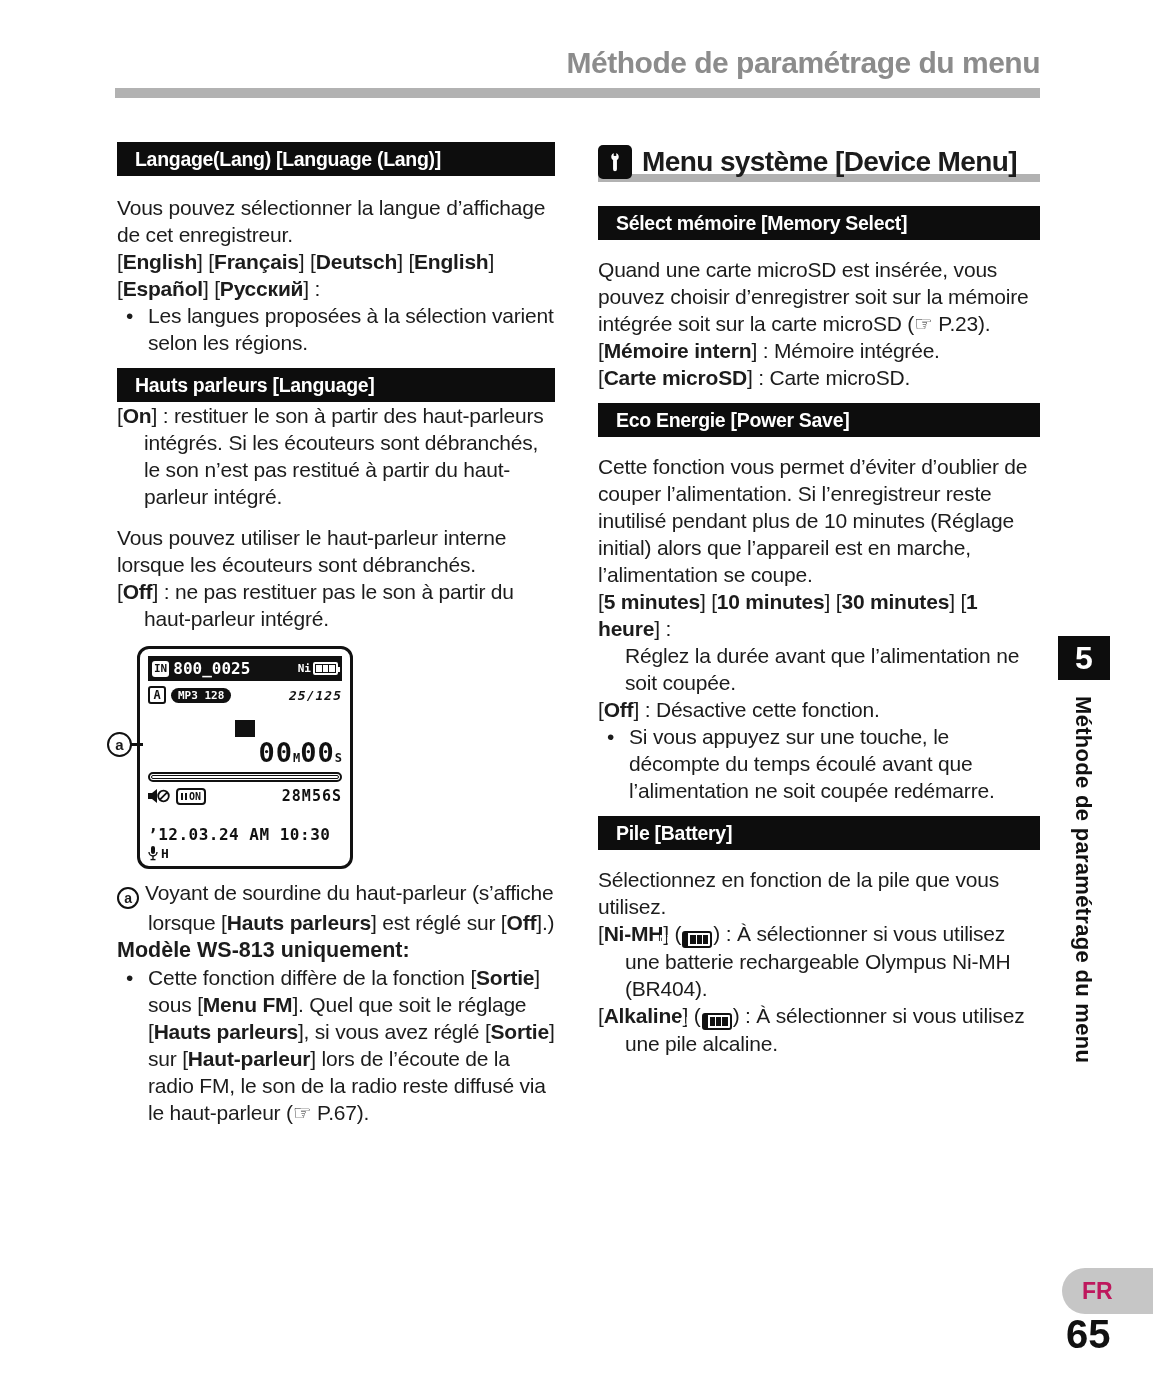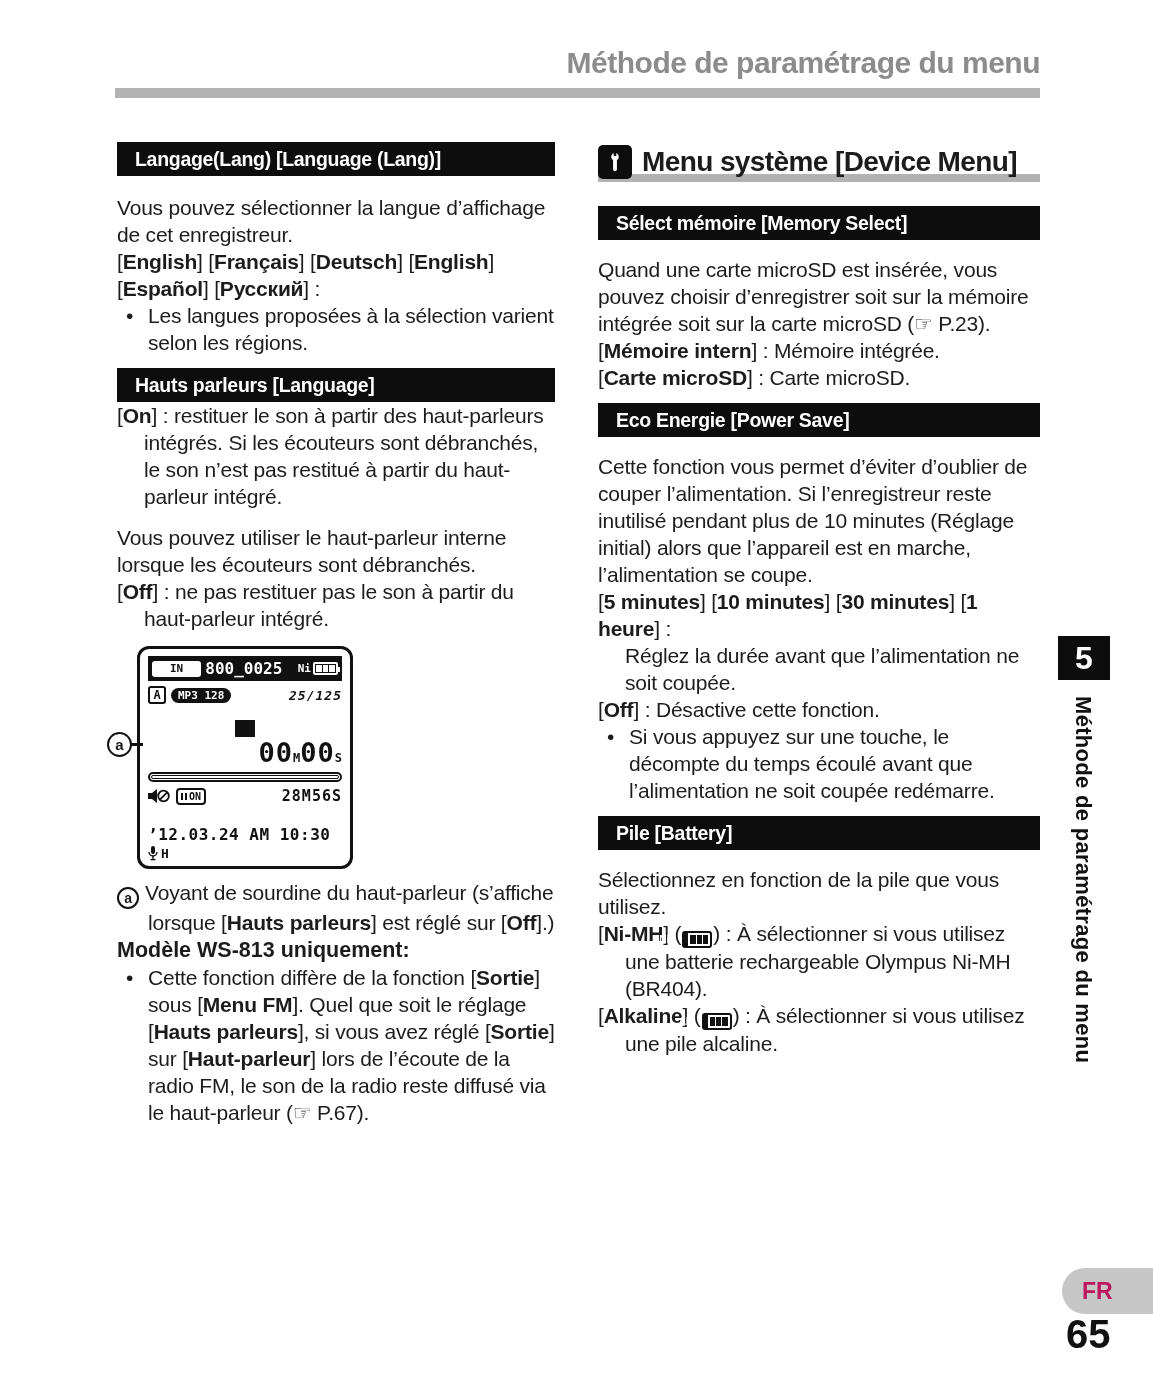--- a/index.html
+++ b/index.html
@@ -53,21 +53,21 @@
     border:2px solid #111; border-radius:50%; background:#fff; z-index:2;
     text-align:center; line-height:21px; font-size:15px; font-weight:bold;
   }
   .callout-line { position:absolute; left:-6px; top:97px; width:12px; height:3px; background:#111; }
   .lcd {
     width:216px; border:3px solid #111; border-radius:12px; padding:7px 8px 5px 8px;
     background:#fff; font-family:"DejaVu Sans Mono",monospace; font-weight:bold; color:#111;
   }
   .lcd-row { display:flex; align-items:center; }
   .lcd-top { background:#111; color:#fff; height:25px; padding:0 4px; display:flex; align-items:center; gap:4px; }
-  .mem-ic { background:#fff; color:#111; font-size:11px; line-height:16px; height:16px; padding:0 18px; border-radius:3px; }
+  .mem-ic { background:#fff; color:#111; font-size:11px; line-height:16px; height:16px; padding:0 2px; border-radius:3px; }
   .fname { font-size:16px; }
   .batt { margin-left:auto; display:flex; align-items:center; gap:2px; font-size:11px; }
   .batt-shell { width:25px; height:13px; border:2px solid #fff; border-radius:2px; display:flex; gap:1px; padding:1px; position:relative; }
   .batt-shell i { flex:1; background:#fff; }
   .batt-shell::after { content:""; position:absolute; right:-4px; top:3px; width:2px; height:5px; background:#fff; }
   .r2 { margin-top:5px; }
   .fld { border:2px solid #111; font-size:12px; width:18px; height:18px; text-align:center; line-height:14px; border-radius:3px; }
   .codec { background:#111; color:#fff; font-size:11px; border-radius:8px; padding:1px 7px; margin-left:5px; }
   .cnt { margin-left:auto; font-size:13px; letter-spacing:1px;font-style:italic; }
   .r3 { margin-top:16px;flex-direction:column; }

